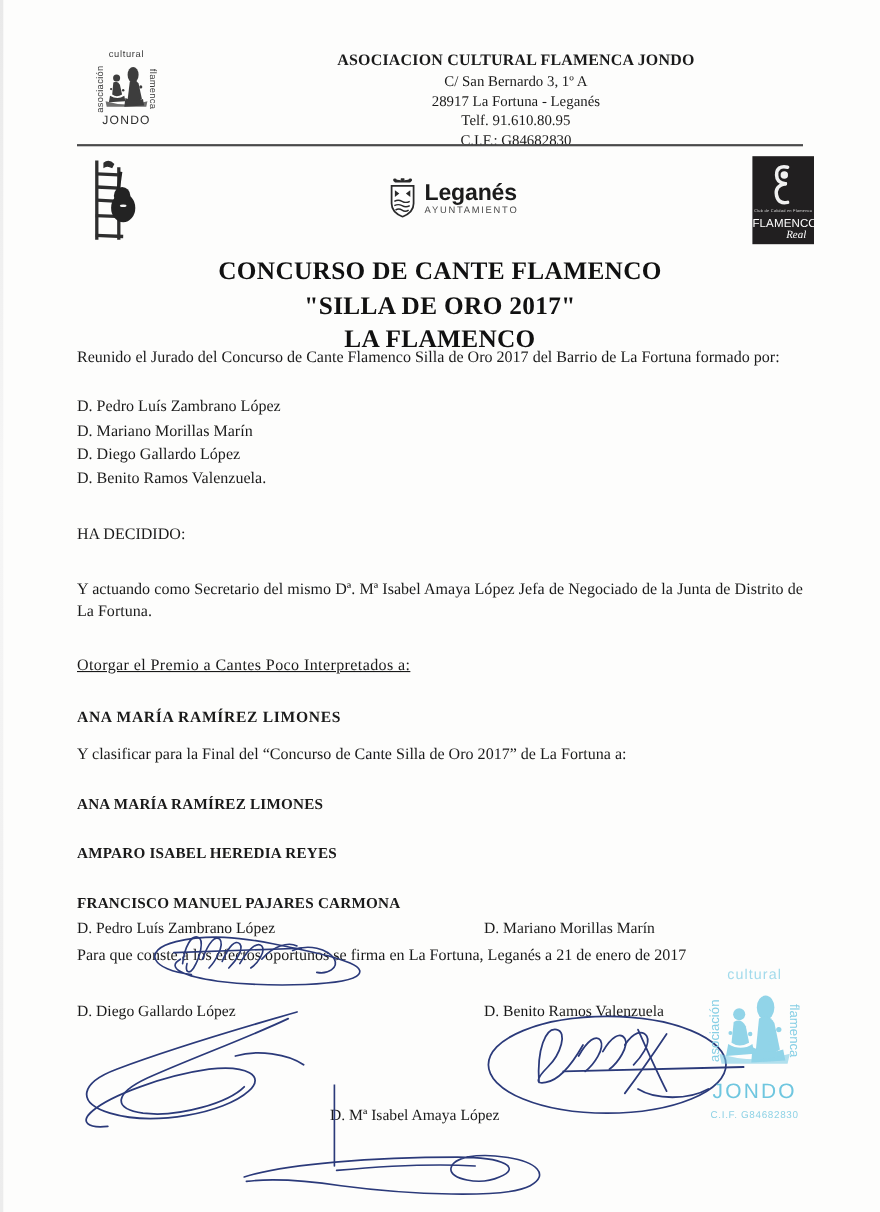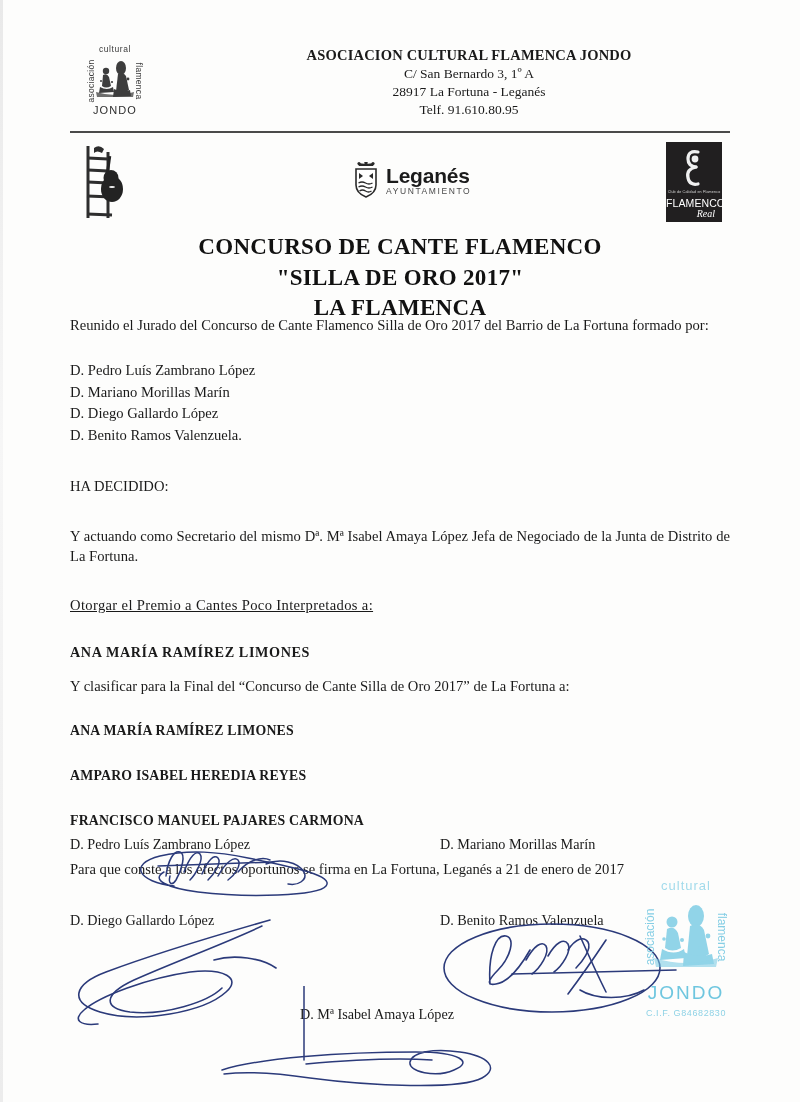--- a/index.html
+++ b/index.html
@@ -102,21 +102,21 @@
   .hrule {
     position: absolute;
     left: 70px; right: 70px; top: 131px;
     height: 2px;
     background: #4a4a4a;
   }
 
   
   .logo-row {
     position: absolute;
-    left: 70px; right: 78px; top: 142px;
+    left: 70px; right: 60px; top: 142px;
     height: 82px;
   }
   
   .chair-logo {
     position: absolute;
     left: 8px; top: 0;
     width: 52px; height: 80px;
   }
   
   .leganes-logo {
@@ -302,20 +302,21 @@
           <circle cx="7" cy="25" r="1"></circle>
         </g>
       </svg>
     </div>
 
     <div class="org-block">
       <div class="org-name">ASOCIACION CULTURAL FLAMENCA JONDO</div>
       <div class="org-line">C/ San Bernardo 3, 1º A</div>
       <div class="org-line">28917 La Fortuna - Leganés</div>
       <div class="org-line">Telf. 91.610.80.95</div>
+      <div class="org-line">C.I.F.: G84682830</div>
     </div>
   </div>
 
   <div class="hrule"></div>
 
   <div class="logo-row">
 
     <svg class="chair-logo" viewBox="0 0 52 80">
       <g stroke="#2e2e2e" stroke-width="3" fill="none">
         <line x1="10" y1="4" x2="10" y2="76"></line>
@@ -368,21 +369,21 @@
       </svg>
       <div class="fr-club">Club de Calidad en Flamenco</div>
       <div class="fr-name">FLAMENCO</div>
       <div class="fr-real">Real</div>
     </div>
   </div>
 
   <div class="doc-title">
     <div>CONCURSO DE CANTE FLAMENCO</div>
     <div>"SILLA DE ORO 2017"</div>
-    <div>LA FLAMENCA</div>
+    <div>LA FLAMENCO</div>
   </div>
 
   <div class="body-area">
 
     <p class="para">Reunido el Jurado del Concurso de Cante Flamenco Silla de Oro 2017 del Barrio de La Fortuna formado por:</p>
 
     <div class="jury-list">
       <div>D. Pedro Luís Zambrano López</div>
       <div>D. Mariano Morillas Marín</div>
       <div>D. Diego Gallardo López</div>

